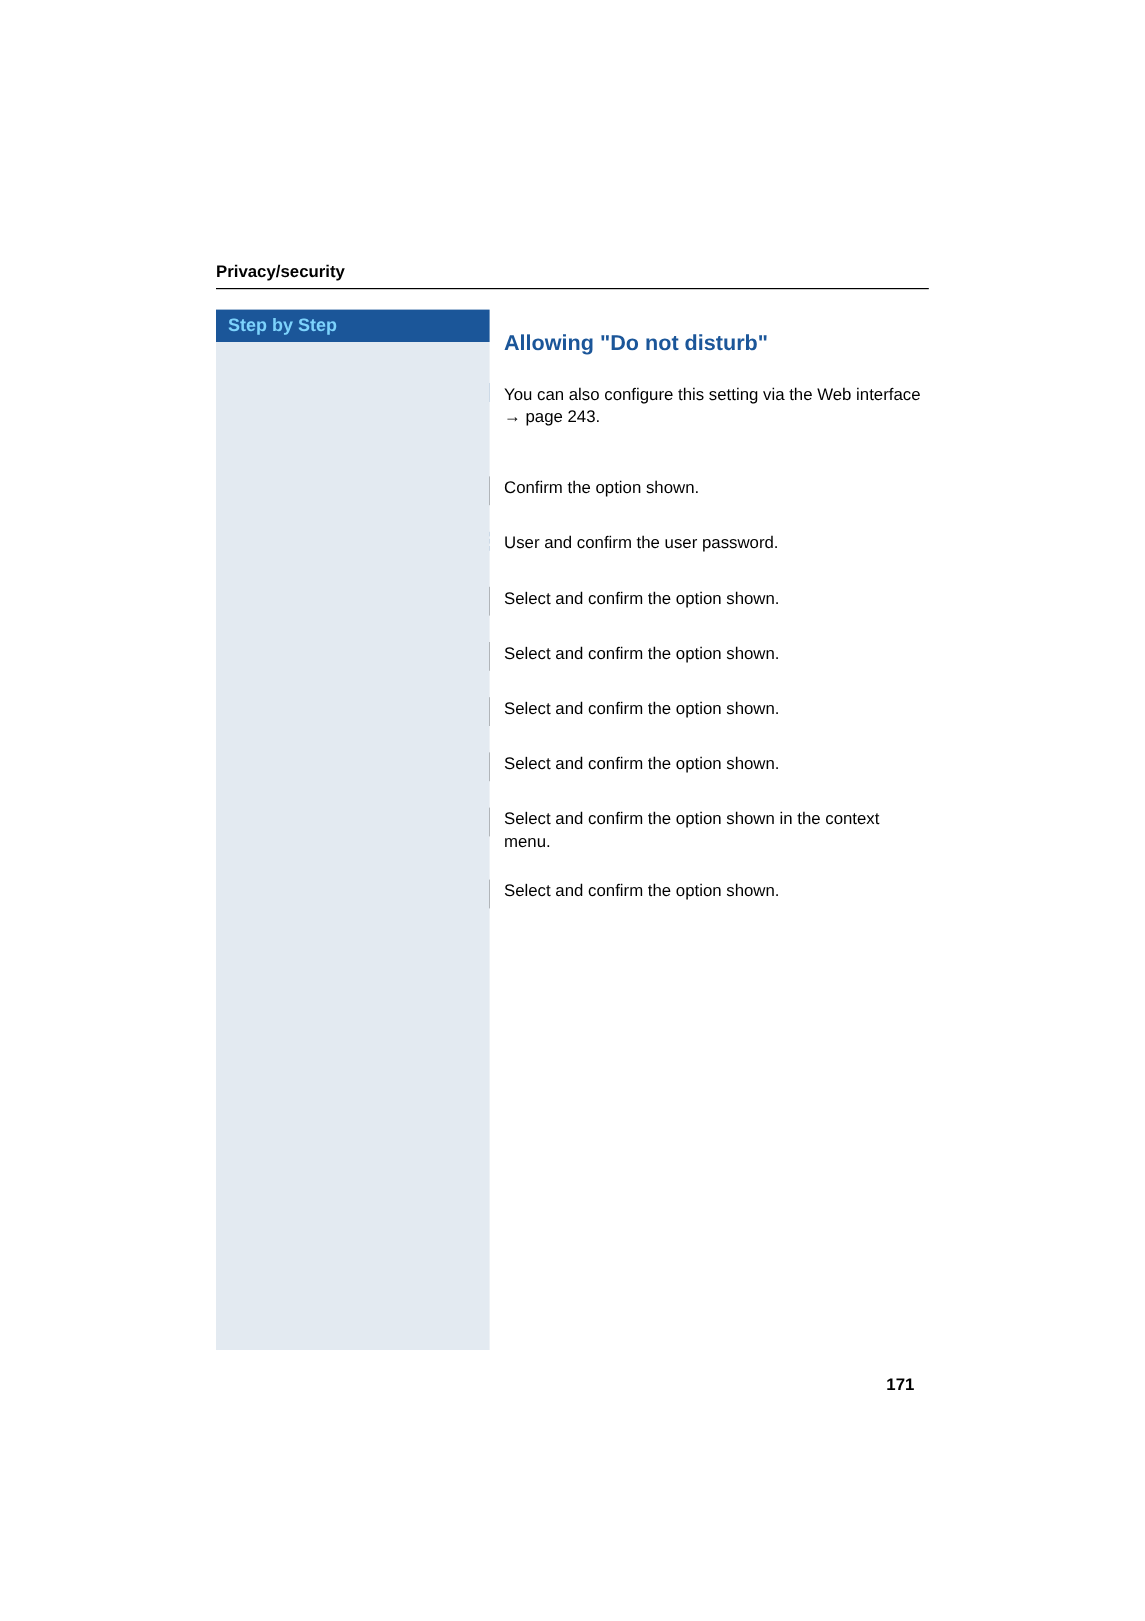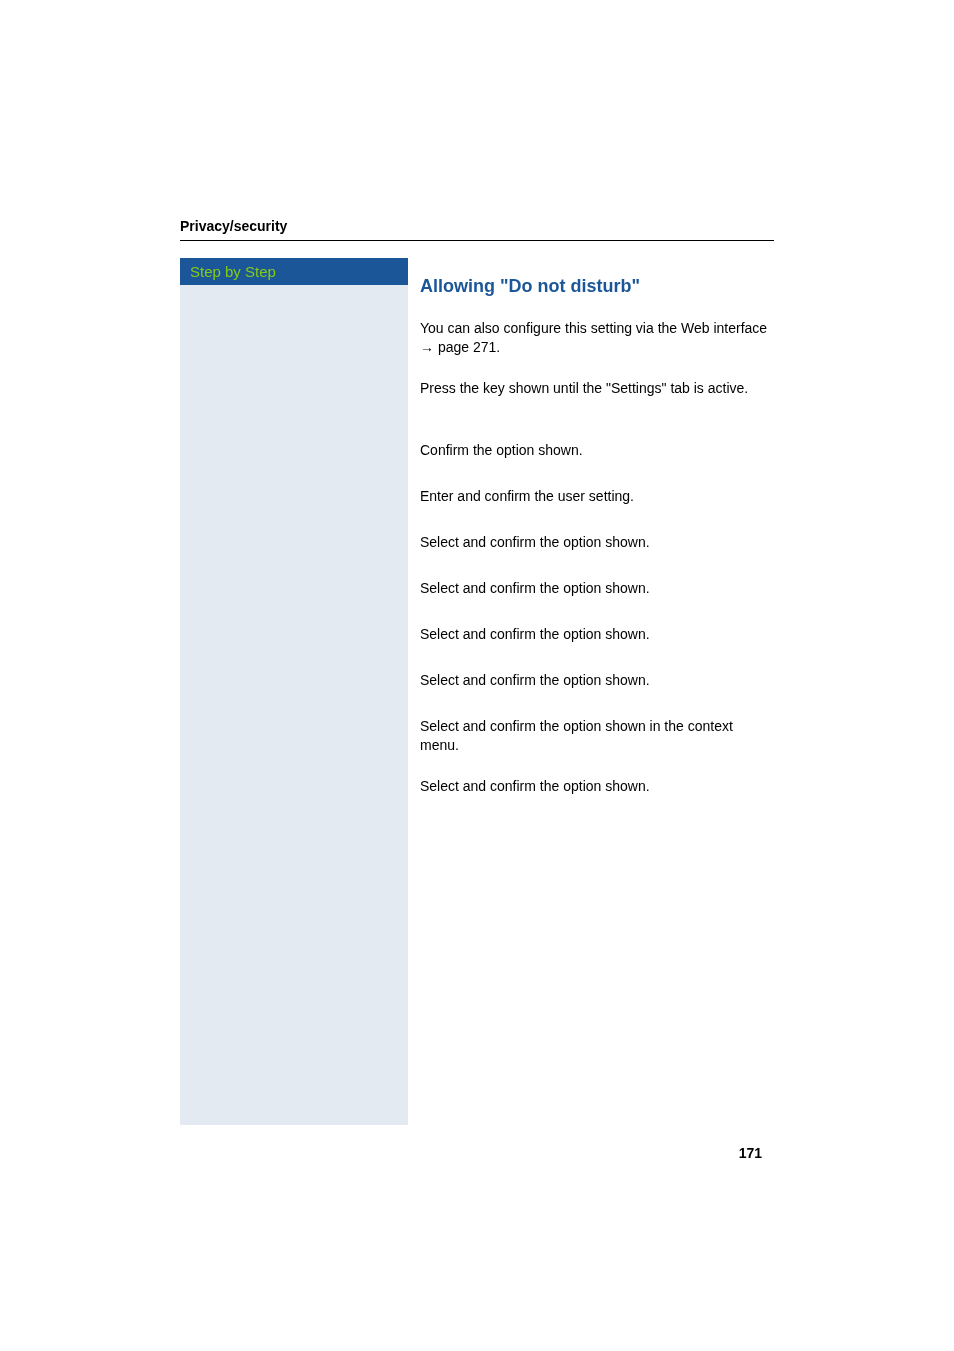--- a/index.html
+++ b/index.html
@@ -32,22 +32,22 @@
     .left-col {
       width: 228px;
       flex: 0 0 228px;
     }
     .right-col {
       flex: 1;
       padding-left: 12px;
     }
     .step-header {
       background: #1b5699;
-      color: #84cc16;
-      font-weight: normal;
+      color: #7dd3fc;
+      font-weight: bold;
       font-size: 15px;
       padding: 5px 10px;
     }
     .step-body {
       background: #e3eaf1;
       height: 840px;
       position: relative;
       padding: 6px;
     }
     .section-title {
@@ -126,39 +126,25 @@
           <svg width="20" height="16" viewBox="0 0 20 16">
             <rect x="0" y="0" width="20" height="16" fill="#1b5699"></rect>
             <rect x="3" y="3" width="14" height="2" fill="#fff"></rect>
             <rect x="3" y="7" width="14" height="2" fill="#fff"></rect>
             <rect x="3" y="11" width="9" height="2" fill="#fff"></rect>
           </svg>
         </span>
       </div>
       <div class="right-cell">
         <span>You can also configure this setting via the Web interface</span><br>
-        <span class="arrow">→</span><span> page 271.</span>
+        <span class="arrow">→</span><span> page 243.</span>
       </div>
     </div>
 
     <div id="rows-container">
-        <div class="row" style="margin-left: -228px; margin-bottom: 6px;">
-          <div class="left-cell">
-            <span class="icon-cell">
-              <svg width="22" height="22" viewBox="0 0 22 22">
-                <circle cx="11" cy="11" r="10" fill="none" stroke="#1b5699" stroke-width="1.5"></circle>
-                <line x1="6" y1="8" x2="16" y2="8" stroke="#1b5699" stroke-width="1.5"></line>
-                <line x1="6" y1="11" x2="16" y2="11" stroke="#1b5699" stroke-width="1.5"></line>
-                <line x1="6" y1="14" x2="16" y2="14" stroke="#1b5699" stroke-width="1.5"></line>
-                <path d="M7 5 L9 7 L7 9" fill="none" stroke="#1b5699" stroke-width="1"></path>
-              </svg>
-            </span>
-          </div>
-          <div class="right-cell">Press the key shown until the "Settings" tab is active.</div>
-        </div>
         <div class="row" style="margin-left: -228px; margin-top: 40px;">
           <div class="left-cell" style="justify-content: flex-start; padding-left: 0px;">
             <div class="menu-box">User</div>
           </div>
           <div class="right-cell">Confirm the option shown.</div>
         </div>
         <div class="row" style="margin-left: -228px; margin-bottom: 26px; margin-top: 6px;">
           <div class="left-cell">
             <span class="icon-cell" style="align-items: center;">
               <span class="ifnec-label">if nec.</span>
@@ -169,21 +155,21 @@
                 <rect x="0" y="6" width="4" height="4" fill="#1b5699"></rect>
                 <rect x="7" y="6" width="4" height="4" fill="#1b5699"></rect>
                 <rect x="14" y="6" width="4" height="4" fill="#1b5699"></rect>
                 <rect x="0" y="12" width="4" height="4" fill="#1b5699"></rect>
                 <rect x="7" y="12" width="4" height="4" fill="#1b5699"></rect>
                 <rect x="14" y="12" width="4" height="4" fill="#1b5699"></rect>
                 <rect x="7" y="18" width="4" height="2" fill="#1b5699"></rect>
               </svg>
             </span>
           </div>
-          <div class="right-cell">Enter and confirm the user setting.</div>
+          <div class="right-cell">User and confirm the user password.</div>
         </div>
         <div class="row" style="margin-left: -228px;">
           <div class="left-cell" style="justify-content: flex-start; padding-left: 0px;">
             <div class="menu-box">Configuration</div>
           </div>
           <div class="right-cell">Select and confirm the option shown.</div>
         </div>
         <div class="row" style="margin-left: -228px;">
           <div class="left-cell" style="justify-content: flex-start; padding-left: 0px;">
             <div class="menu-box">Incoming calls</div>

